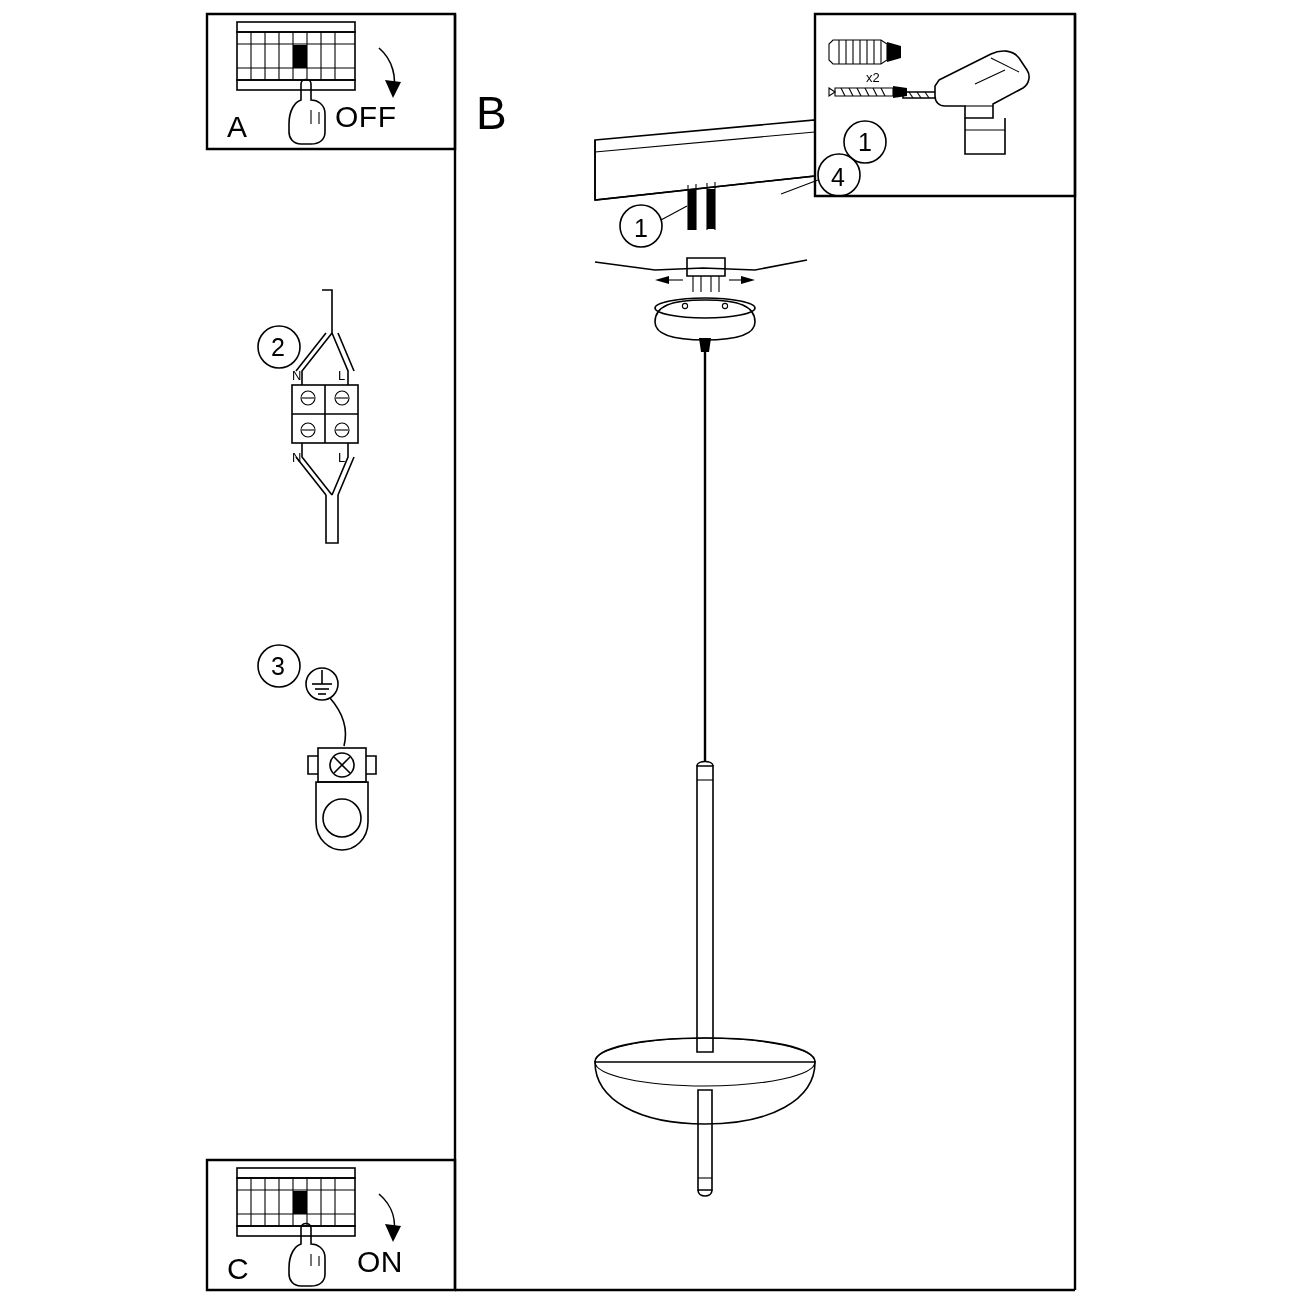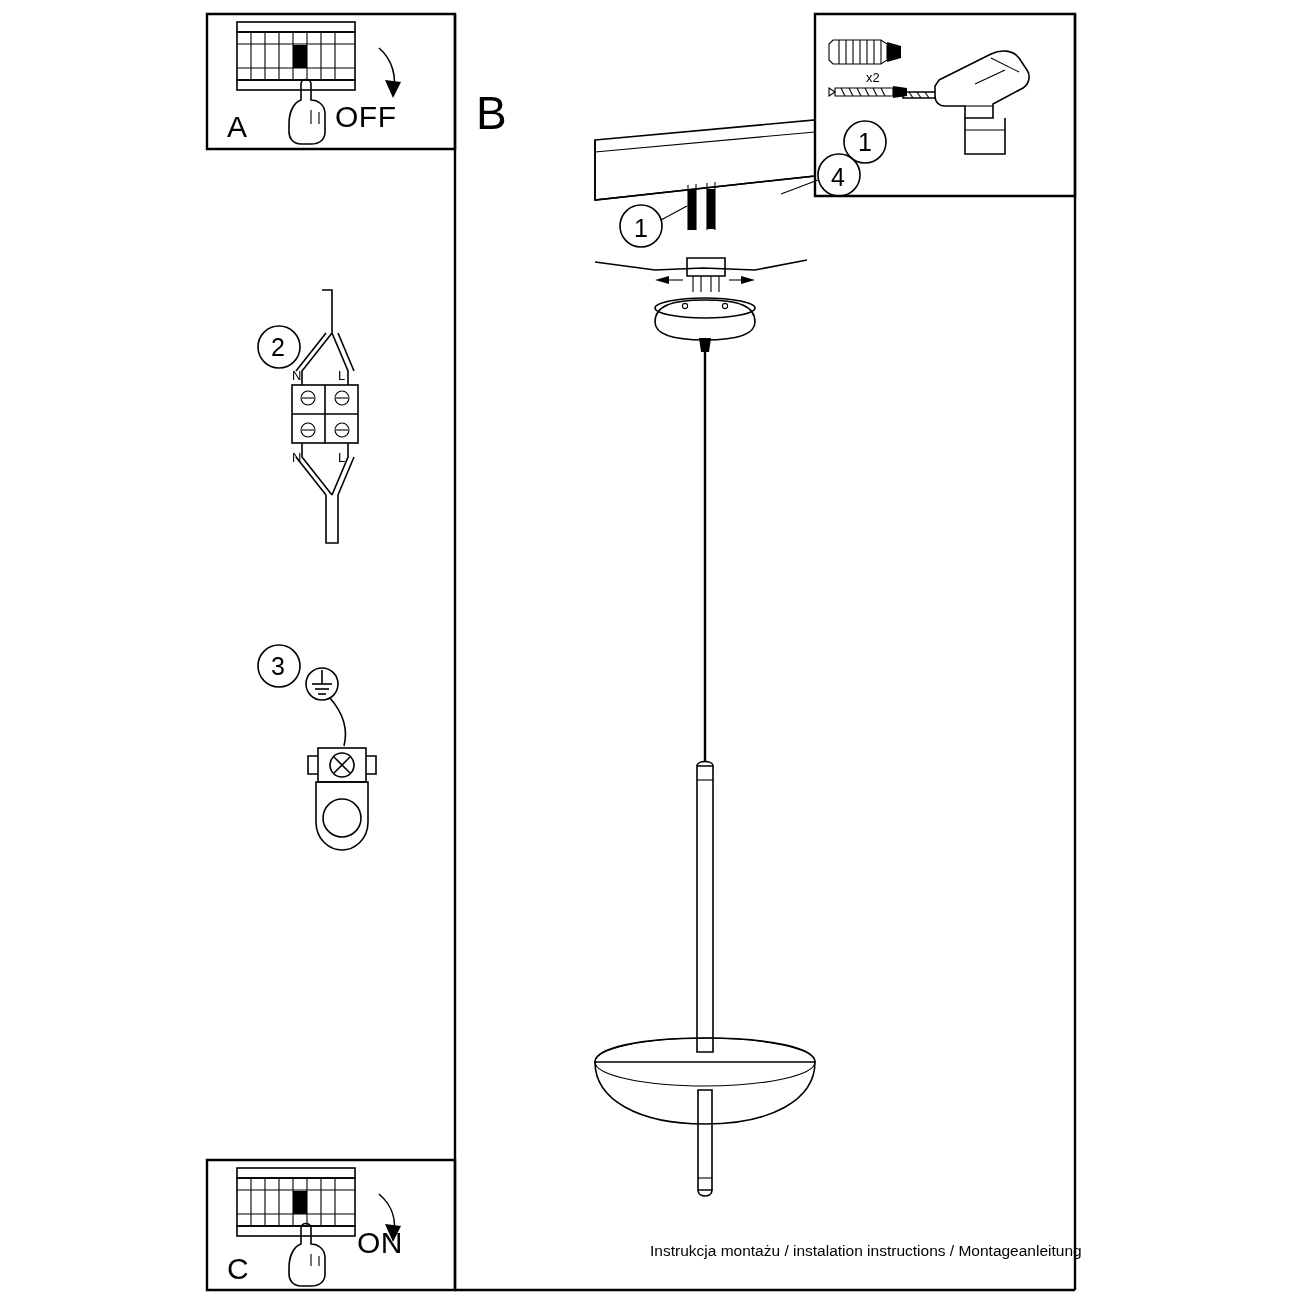--- a/index.html
+++ b/index.html
@@ -285,21 +285,21 @@
         <line class="hair" x1="104" y1="94" x2="104" y2="106"></line>
         <line class="hair" x1="112" y1="96" x2="112" y2="106"></line>
       </g>
 
       <g>
         <path class="thin" d="M172 34 C186 46 190 62 186 78"></path>
         <path class="solidblk" d="M186 82 L178 64 L194 66 Z"></path>
       </g>
     </svg>
     <div class="lbl lbl-C" style="left:20px;top:92px;">C</div>
-    <div class="lbl lbl-onoff" style="left:150px;top:66px;">ON</div>
+    <div class="lbl lbl-onoff" style="left:150px;top:85px;">ON</div>
   </div>
 
   <div class="abs" style="left:455px;top:90px;width:620px;height:1120px;">
     <svg width="620" height="1120" viewBox="0 0 620 1120">
 
       <g>
         <path class="thin" d="M140 50 L360 30 L360 86 L140 110 Z"></path>
         <path class="thin" d="M140 50 L140 110"></path>
         <path class="hair" d="M140 62 L360 42"></path>
         <path class="thin" d="M140 110 L360 86"></path>
@@ -361,16 +361,15 @@
         <path class="thin" d="M243 1100 C243 1108 257 1108 257 1100"></path>
         <path class="hair" d="M243 1088 L257 1088"></path>
       </g>
 
     </svg>
   </div>
   <div class="lbl callout-num" style="left:634px;top:214px;">1</div>
   <div class="lbl callout-num" style="left:831px;top:163px;">4</div>
 
   <div class="footer" style="left:650px;top:1240px;">
-    <div>Instrukcja montażu / instalation instructions / Montageanleitung</div>
   </div>
 
 </div>
 
 </body></html>

